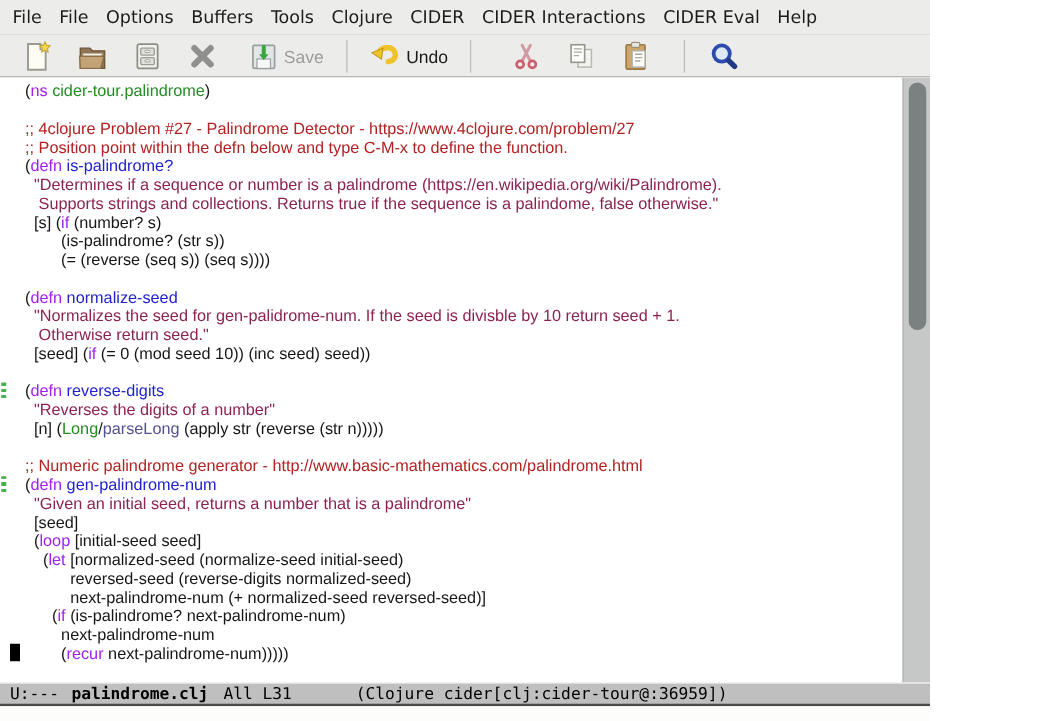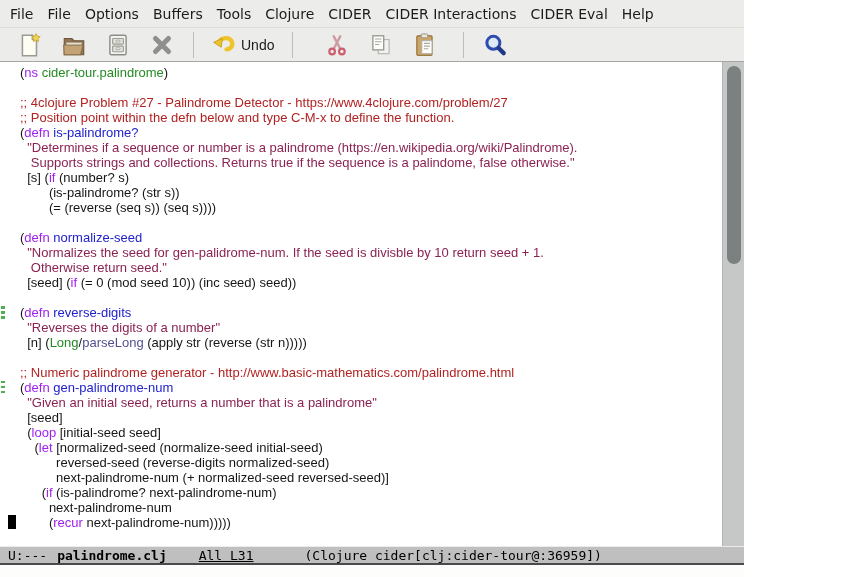--- a/index.html
+++ b/index.html
@@ -49,21 +49,21 @@
              border-left:1px solid #b3b5b4;}
   .scroll-thumb{position:absolute;left:4px;top:4px;width:14px;height:198px;border-radius:7px;
                 background:var(--scroll-thumb);}
 
   
   .modeline{height:19px;flex:0 0 19px;background:var(--modeline-bg);
             border-top:1px solid #ececec;border-bottom:2px solid #4a4a4a;
             font-family:"DejaVu Sans Mono","Liberation Mono",monospace;font-size:13px;
             color:#000;display:flex;align-items:center;padding:0 0 0 8px;white-space:pre;}
   .ml-name{margin-left:10px;font-weight:bold;}
-  .ml-pos{margin-left:32px;text-decoration:underline;}
+  .ml-pos{margin-left:12px;}
   .ml-modes{margin-left:51px;}
 
   
   .echo{height:12px;flex:0 0 12px;background:#fdfdfc;}
 </style>
 </head>
 <body>
 
 <div class="window">
 
@@ -115,20 +115,31 @@
     </button>
 
     <button class="tb-btn">
       <span>
         <svg width="26" height="26" viewBox="0 0 24 24">
           <path d="M6 6L18 18M18 6L6 18" stroke="#8f8f8d" stroke-width="4.6" stroke-linecap="round"></path>
         </svg>
       </span>
     </button>
 
+    <button class="tb-btn" style="margin-left:10px;">
+      <span>
+        <svg width="26" height="26" viewBox="0 0 24 24">
+          <rect x="4" y="4" width="16" height="17" rx="1" fill="#e3e6e7" stroke="#9aa0a1" stroke-width="1.3"></rect>
+          <rect x="7" y="14" width="10" height="7" fill="#f6f7f7" stroke="#9aa0a1" stroke-width="0.9"></rect>
+          <path d="M12 5v7" stroke="#3aa63f" stroke-width="3" stroke-linecap="round"></path>
+          <path d="M8.5 10.5L12 15l3.5-4.5z" fill="#3aa63f"></path>
+        </svg>
+      </span>
+      <span class="tb-label disabled">Save</span>
+    </button>
 
     <div class="tb-sep"></div>
 
     <button class="tb-btn">
       <span>
         <svg width="26" height="26" viewBox="0 0 24 24">
           <path d="M6 10c2-5 10-6 12.2-1.3 1.5 3.2-.4 7-4.8 7.3" fill="none" stroke="#efc32b" stroke-width="4" stroke-linecap="round"></path>
           <path d="M1.5 9.5l8-3.4-1 8z" fill="#efc32b" stroke="#c29a15" stroke-width="0.8"></path>
         </svg>
       </span>

